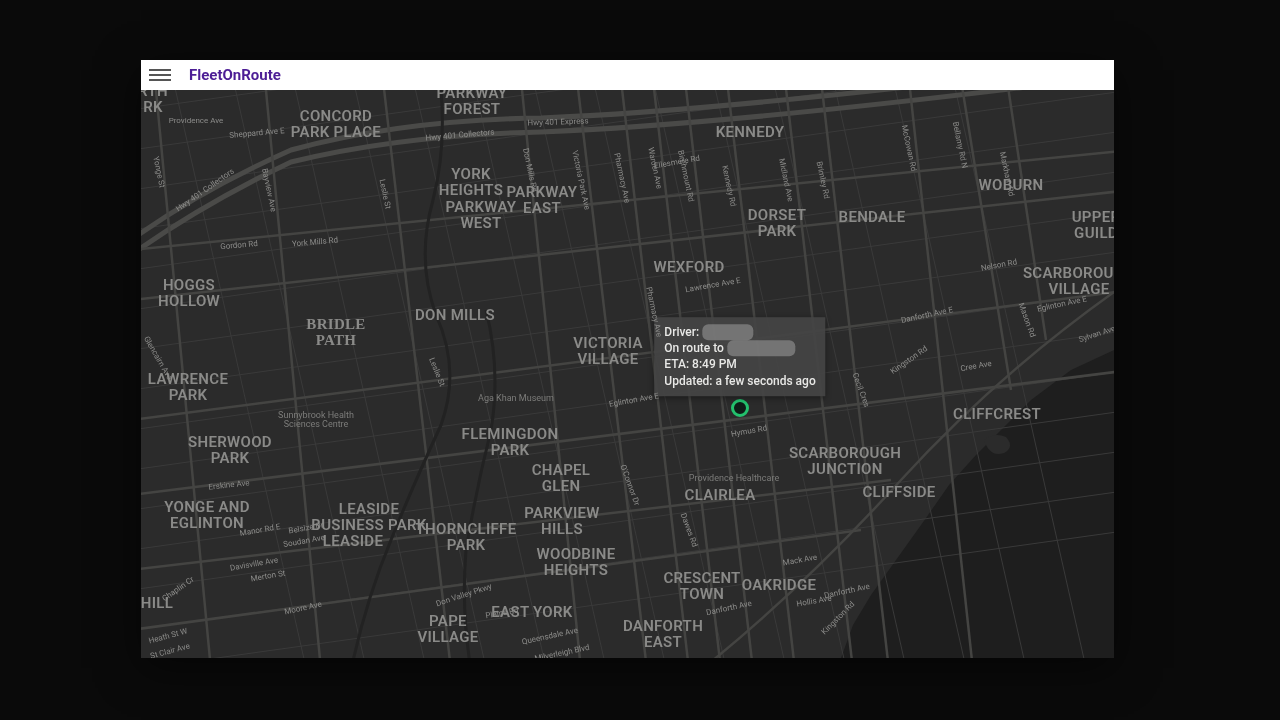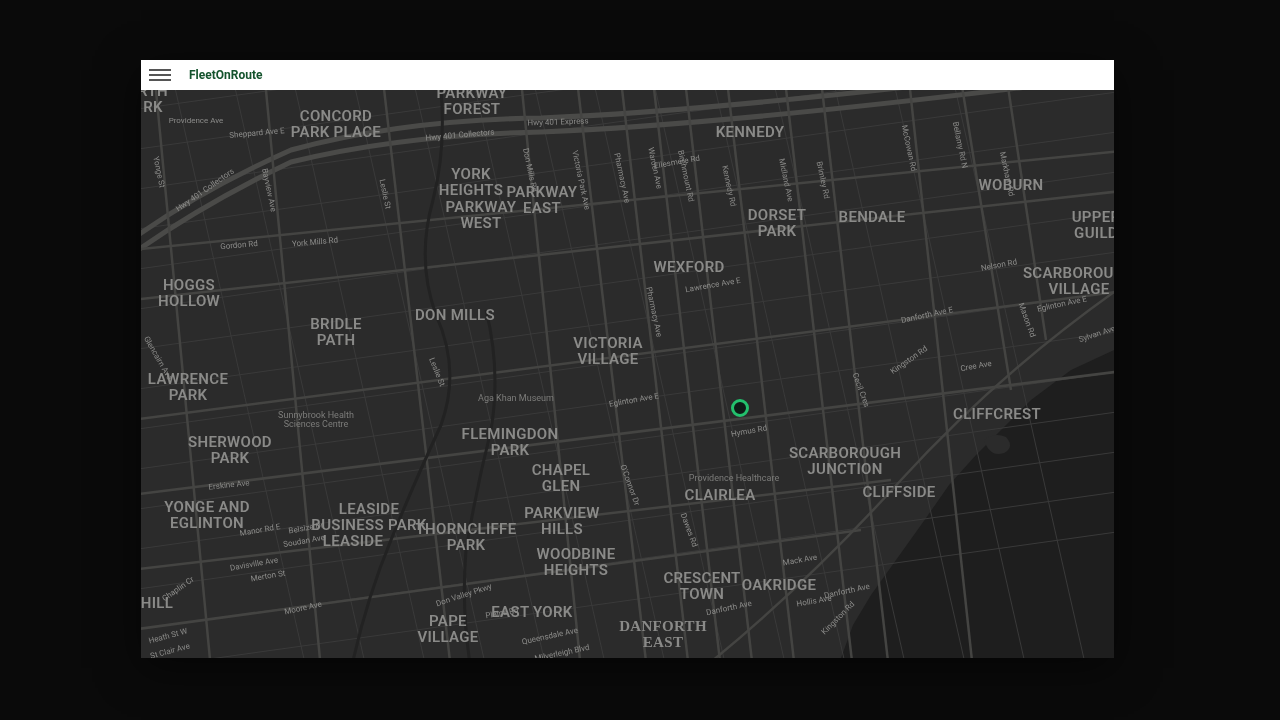--- a/index.html
+++ b/index.html
@@ -33,22 +33,22 @@
     justify-content: center; gap: 3px;
     cursor: pointer;
   }
   .hamburger span {
     display: block;
     height: 2px;
     background: #555;
   }
   .app-title {
     font-weight: 700;
-    font-size: 12px;
-    color: #14532d;
+    font-size: 15px;
+    color: #4c1d95;
   }
   .map-area {
     flex: 1;
     position: relative;
     background: #2b2b2b;
     overflow: hidden;
   }
   .map-svg { position: absolute; inset: 0; width: 100%; height: 100%; }
   .area-label {
     position: absolute;
@@ -196,20 +196,38 @@
       </g>
 
       <g stroke="#222" stroke-width="3" fill="none">
         <path d="M 300 0 Q 305 60 292 110 Q 275 170 295 225 Q 320 280 300 335 Q 270 400 250 450 Q 225 510 210 580"></path>
         <path d="M 345 220 Q 360 280 350 340 Q 335 400 325 460 Q 320 520 330 580"></path>
       </g>
     </svg>
 
     <div class="vehicle-marker" id="vehicle" style="left: 599px; top: 318px;"></div>
 
+    <div class="tooltip" id="tooltip" style="left: 599px; top: 318px;">
+      <div>
+        <span>Driver:</span>
+        <span class="blur">██████</span>
+      </div>
+      <div>
+        <span>On route to</span>
+        <span class="blur">████████</span>
+      </div>
+      <div>
+        <span>ETA:</span>
+        <span>8:49 PM</span>
+      </div>
+      <div>
+        <span>Updated:</span>
+        <span>a few seconds ago</span>
+      </div>
+    </div>
   <div class="area-label" style="left: 12px; top: 10px;">RTH
 RK</div>
       <div class="area-label" style="left: 331px; top: 12px;">PARKWAY
 FOREST</div>
       <div class="area-label" style="left: 195px; top: 35px;">CONCORD
 PARK PLACE</div>
       <div class="area-label" style="left: 609px; top: 43px;">KENNEDY</div>
       <div class="area-label" style="left: 870px; top: 96px;">WOBURN</div>
       <div class="area-label" style="left: 330px; top: 93px;">YORK
 HEIGHTS</div>
@@ -220,21 +238,21 @@
       <div class="area-label" style="left: 636px; top: 134px;">DORSET
 PARK</div>
       <div class="area-label" style="left: 731px; top: 128px;">BENDALE</div>
       <div class="area-label" style="left: 955px; top: 136px;">UPPER
 GUILD</div>
       <div class="area-label" style="left: 548px; top: 178px;">WEXFORD</div>
       <div class="area-label" style="left: 48px; top: 204px;">HOGGS
 HOLLOW</div>
       <div class="area-label" style="left: 938px; top: 192px;">SCARBOROUGH
 VILLAGE</div>
-      <div class="area-label" style="left: 195px; top: 243px;">BRIDLE
+      <div class="area-label" style="left: 195px; top: 243px; font-family: Liberation Serif, serif;">BRIDLE
 PATH</div>
       <div class="area-label" style="left: 314px; top: 226px;">DON MILLS</div>
       <div class="area-label" style="left: 467px; top: 262px;">VICTORIA
 VILLAGE</div>
       <div class="area-label" style="left: 47px; top: 298px;">LAWRENCE
 PARK</div>
       <div class="area-label" style="left: 856px; top: 325px;">CLIFFCREST</div>
       <div class="area-label" style="left: 369px; top: 353px;">FLEMINGDON
 PARK</div>
       <div class="area-label" style="left: 89px; top: 361px;">SHERWOOD
@@ -256,21 +274,21 @@
 HILLS</div>
       <div class="area-label" style="left: 435px; top: 473px;">WOODBINE
 HEIGHTS</div>
       <div class="area-label" style="left: 561px; top: 497px;">CRESCENT
 TOWN</div>
       <div class="area-label" style="left: 638px; top: 496px;">OAKRIDGE</div>
       <div class="area-label" style="left: 16px; top: 514px;">HILL</div>
       <div class="area-label" style="left: 391px; top: 523px;">EAST YORK</div>
       <div class="area-label" style="left: 307px; top: 540px;">PAPE
 VILLAGE</div>
-      <div class="area-label" style="left: 522px; top: 545px; font-family: Liberation Serif, serif;">DANFORTH
+      <div class="area-label" style="left: 522px; top: 545px;">DANFORTH
 EAST</div>
       <div class="poi-label" style="left: 175px; top: 330px;">Sunnybrook Health
 Sciences Centre</div>
       <div class="poi-label" style="left: 375px; top: 309px;">Aga Khan Museum</div>
       <div class="poi-label" style="left: 593px; top: 389px;">Providence Healthcare</div>
       <div class="road-label" style="left: 55px; top: 30px; --rot: 0deg;">Providence Ave</div>
       <div class="road-label" style="left: 116px; top: 43px; --rot: -5deg;">Sheppard Ave E</div>
       <div class="road-label" style="left: 417px; top: 32px; --rot: -2deg;">Hwy 401 Express</div>
       <div class="road-label" style="left: 319px; top: 45px; --rot: -5deg;">Hwy 401 Collectors</div>
       <div class="road-label" style="left: 64px; top: 100px; --rot: -35deg;">Hwy 401 Collectors</div>

